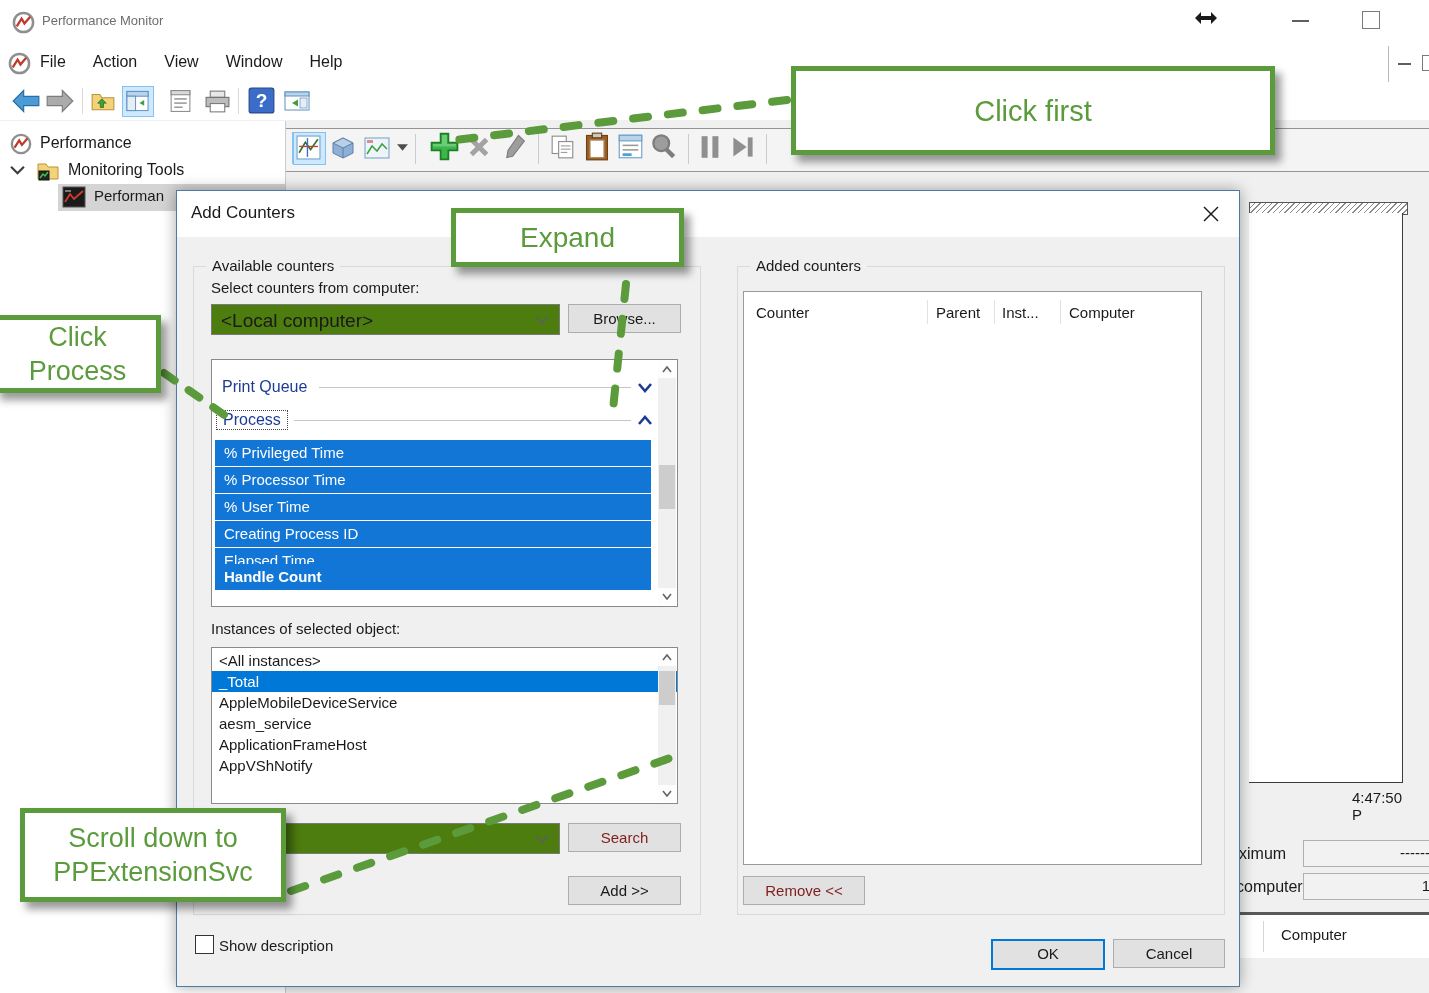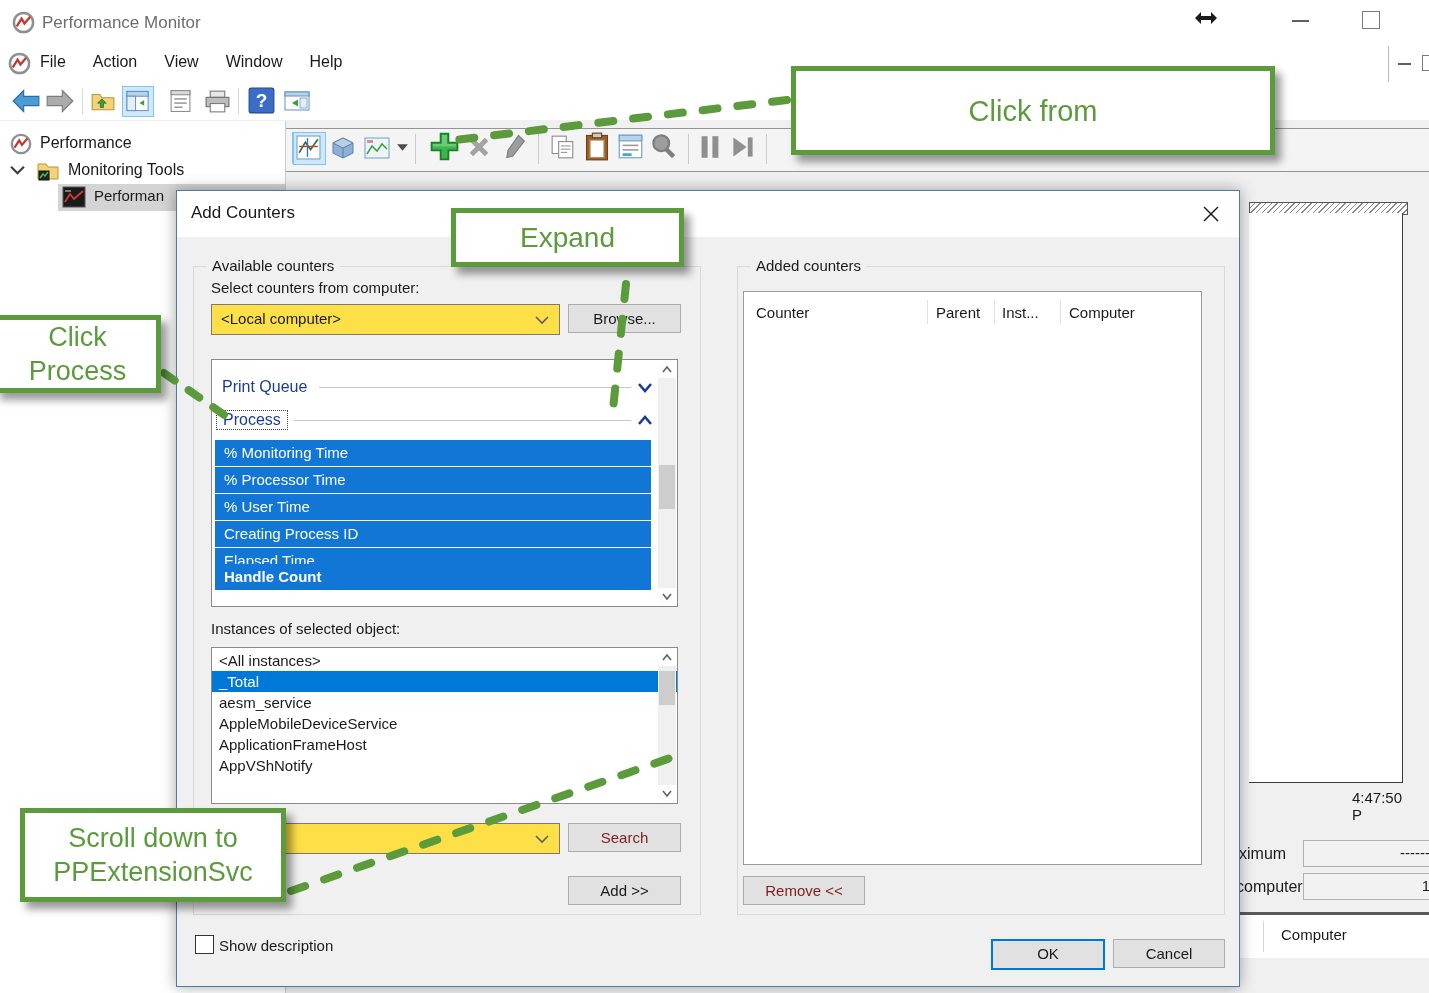--- a/index.html
+++ b/index.html
@@ -1,21 +1,21 @@
 <!DOCTYPE html>
 <html><head>
 <meta charset="utf-8">
 <style>
   html,body{margin:0;padding:0;}
   body{width:1429px;height:993px;position:relative;overflow:hidden;background:#fff;
        font-family:"Liberation Sans",sans-serif;color:#1a1a1a;-webkit-font-smoothing:antialiased;}
   .abs{position:absolute;}
   
   .titlebar{left:0;top:0;width:1429px;height:45px;background:#fff;}
-  .title-text{left:42px;top:13px;font-size:17px;color:#6d6d6d;}
+  .title-text{left:42px;top:13px;font-size:13px;color:#6d6d6d;}
   .menubar{left:0;top:45px;width:1429px;height:37px;background:#fff;}
   .menu-item{display:inline-block;margin-right:27px;font-size:16px;color:#1a1a1a;cursor:default;}
   .toolbar1{left:0;top:82px;width:1429px;height:38px;background:#fff;border-bottom:1px solid #9f9f9f;}
   .tb-sep{width:1px;height:26px;background:#d9d9d9;position:absolute;top:6px;}
   .win-btn-dash{width:17px;height:2px;background:#5f5f5f;}
   .win-btn-box{width:16px;height:16px;border:1px solid #7a7a7a;}
   
   .content-bg{left:0;top:120px;width:1429px;height:873px;background:#f0f0f0;}
   .left-panel{left:0;top:121px;width:285px;height:872px;background:#fff;border-right:1px solid #c3cdd4;}
   .tree-label{font-size:16px;color:#1a1a1a;}
@@ -27,21 +27,21 @@
   .hatch{background:repeating-linear-gradient(135deg,#ffffff 0 3px,#8a8a8a 3px 4px);border:1px solid #555;}
   .field{background:#f2f2f2;border:1px solid #b0b0b0;font-size:15px;line-height:24px;}
   
   .dialog{left:176px;top:190px;width:1062px;height:795px;background:#f0f0f0;border:1px solid #4d7ba7;
           box-shadow:0 0 14px rgba(0,0,0,.35);z-index:30;}
   .dlg-title{left:0;top:0;width:100%;height:46px;background:#fff;}
   .dlg-title-text{left:14px;top:12px;font-size:17px;}
   .group{border:1px solid #d9d9d9;}
   .group-label{position:absolute;top:-10px;left:12px;background:#f0f0f0;padding:0 6px;font-size:15px;}
   .lbl{font-size:15px;}
-  .combo{background:#fde047;border:1px solid #7a7a7a;font-size:15px;}
+  .combo{background:#4d7c0f;border:1px solid #7a7a7a;font-size:19px;}
   .combo .val{position:absolute;left:9px;top:5px;}
   .btn{background:#e1e1e1;border:1px solid #adadad;font-size:15px;text-align:center;color:#1a1a1a;}
   .btn.disabled{color:#7f1d1d;}
   .btn.focus{border:2px solid #0078d7;}
   .listbox{background:#fff;border:1px solid #8a8a8a;}
   .grp-row{position:absolute;left:4px;right:24px;display:flex;align-items:center;}
   .grp-name{font-size:16px;color:#1c3c94;white-space:nowrap;padding:0 6px;}
   .grp-line{flex:1;border-top:1px solid #c6c6c6;margin:0 6px;}
   .cnt-row{position:absolute;left:3px;right:26px;height:26px;background:#1176d6;color:#fff;
            font-size:15px;line-height:26px;padding-left:9px;}
@@ -281,21 +281,21 @@
     </div>
     <div class="grp-row" style="top:45px;height:30px">
       <span class="grp-name" style="border:1px dotted #444;">Process</span>
       <span class="grp-line"></span>
       <svg width="16" height="11" viewBox="0 0 16 11">
         <polyline points="2,9 8,2 14,9" fill="none" stroke="#1c3c94" stroke-width="2.6"></polyline>
       </svg>
     </div>
     <div>
 
-    <div class="cnt-row" style="top: 80px;">% Monitoring Time</div>
+    <div class="cnt-row" style="top: 80px;">% Privileged Time</div>
         <div class="cnt-row" style="top: 107px;">% Processor Time</div>
         <div class="cnt-row" style="top: 134px;">% User Time</div>
         <div class="cnt-row" style="top: 161px;">Creating Process ID</div>
         <div class="cnt-row" style="top: 188px;">Elapsed Time</div>
         <div class="cnt-row" style="top: 204px; font-weight: bold;">Handle Count</div>
       </div>
     <div class="sb">
       <div class="sb-btn" style="top:0">
         <svg width="10" height="7" viewBox="0 0 10 7">
             <polyline points="1,6 5,1 9,6" fill="none" stroke="#636363" stroke-width="1.6"></polyline>
@@ -310,22 +310,22 @@
     </div>
   </div>
 
   <span class="abs lbl" style="left:34px;top:429px">Instances of selected object:</span>
 
   <div class="abs listbox" style="left:34px;top:456px;width:465px;height:155px;overflow:hidden">
     <div style="padding-top:2px">
 
     <div class="inst-row">&lt;All instances&gt;</div>
         <div class="inst-row sel">_Total</div>
+        <div class="inst-row">AppleMobileDeviceService</div>
         <div class="inst-row">aesm_service</div>
-        <div class="inst-row">AppleMobileDeviceService</div>
         <div class="inst-row">ApplicationFrameHost</div>
         <div class="inst-row">AppVShNotify</div>
       </div>
     <div class="sb">
       <div class="sb-btn" style="top:0">
         <svg width="10" height="7" viewBox="0 0 10 7">
             <polyline points="1,6 5,1 9,6" fill="none" stroke="#636363" stroke-width="1.6"></polyline>
           </svg>
       </div>
       <div class="sb-thumb" style="top:22px;height:34px"></div>
@@ -366,21 +366,21 @@
 </div>
 
 <svg id="arrow-overlay">
   <line x1="787" y1="100" x2="447" y2="141" stroke="#5b9b3c" stroke-width="8" stroke-dasharray="15 20" stroke-linecap="round"></line>
   <line x1="626" y1="284" x2="612" y2="419" stroke="#5b9b3c" stroke-width="8" stroke-dasharray="15 20" stroke-linecap="round"></line>
   <line x1="164" y1="373" x2="233" y2="421" stroke="#5b9b3c" stroke-width="8" stroke-dasharray="13 17" stroke-linecap="round"></line>
   <line x1="291" y1="891" x2="676" y2="756" stroke="#5b9b3c" stroke-width="8" stroke-dasharray="15 20" stroke-linecap="round"></line>
 </svg>
 
 <div class="abs callout" style="left:791px;top:66px;width:474px;height:79px">
-  <div class="co-line" style="font-size:29px">Click from</div>
+  <div class="co-line" style="font-size:29px">Click first</div>
 </div>
 <div class="abs callout" style="left:451px;top:208px;width:223px;height:49px">
   <div class="co-line" style="font-size:28px">Expand</div>
 </div>
 <div class="abs callout" style="left:-6px;top:315px;width:157px;height:68px">
   <div class="co-line">Click</div>
   <div class="co-line">Process</div>
 </div>
 <div class="abs callout" style="left:20px;top:808px;width:256px;height:84px">
   <div class="co-line">Scroll down to</div>

